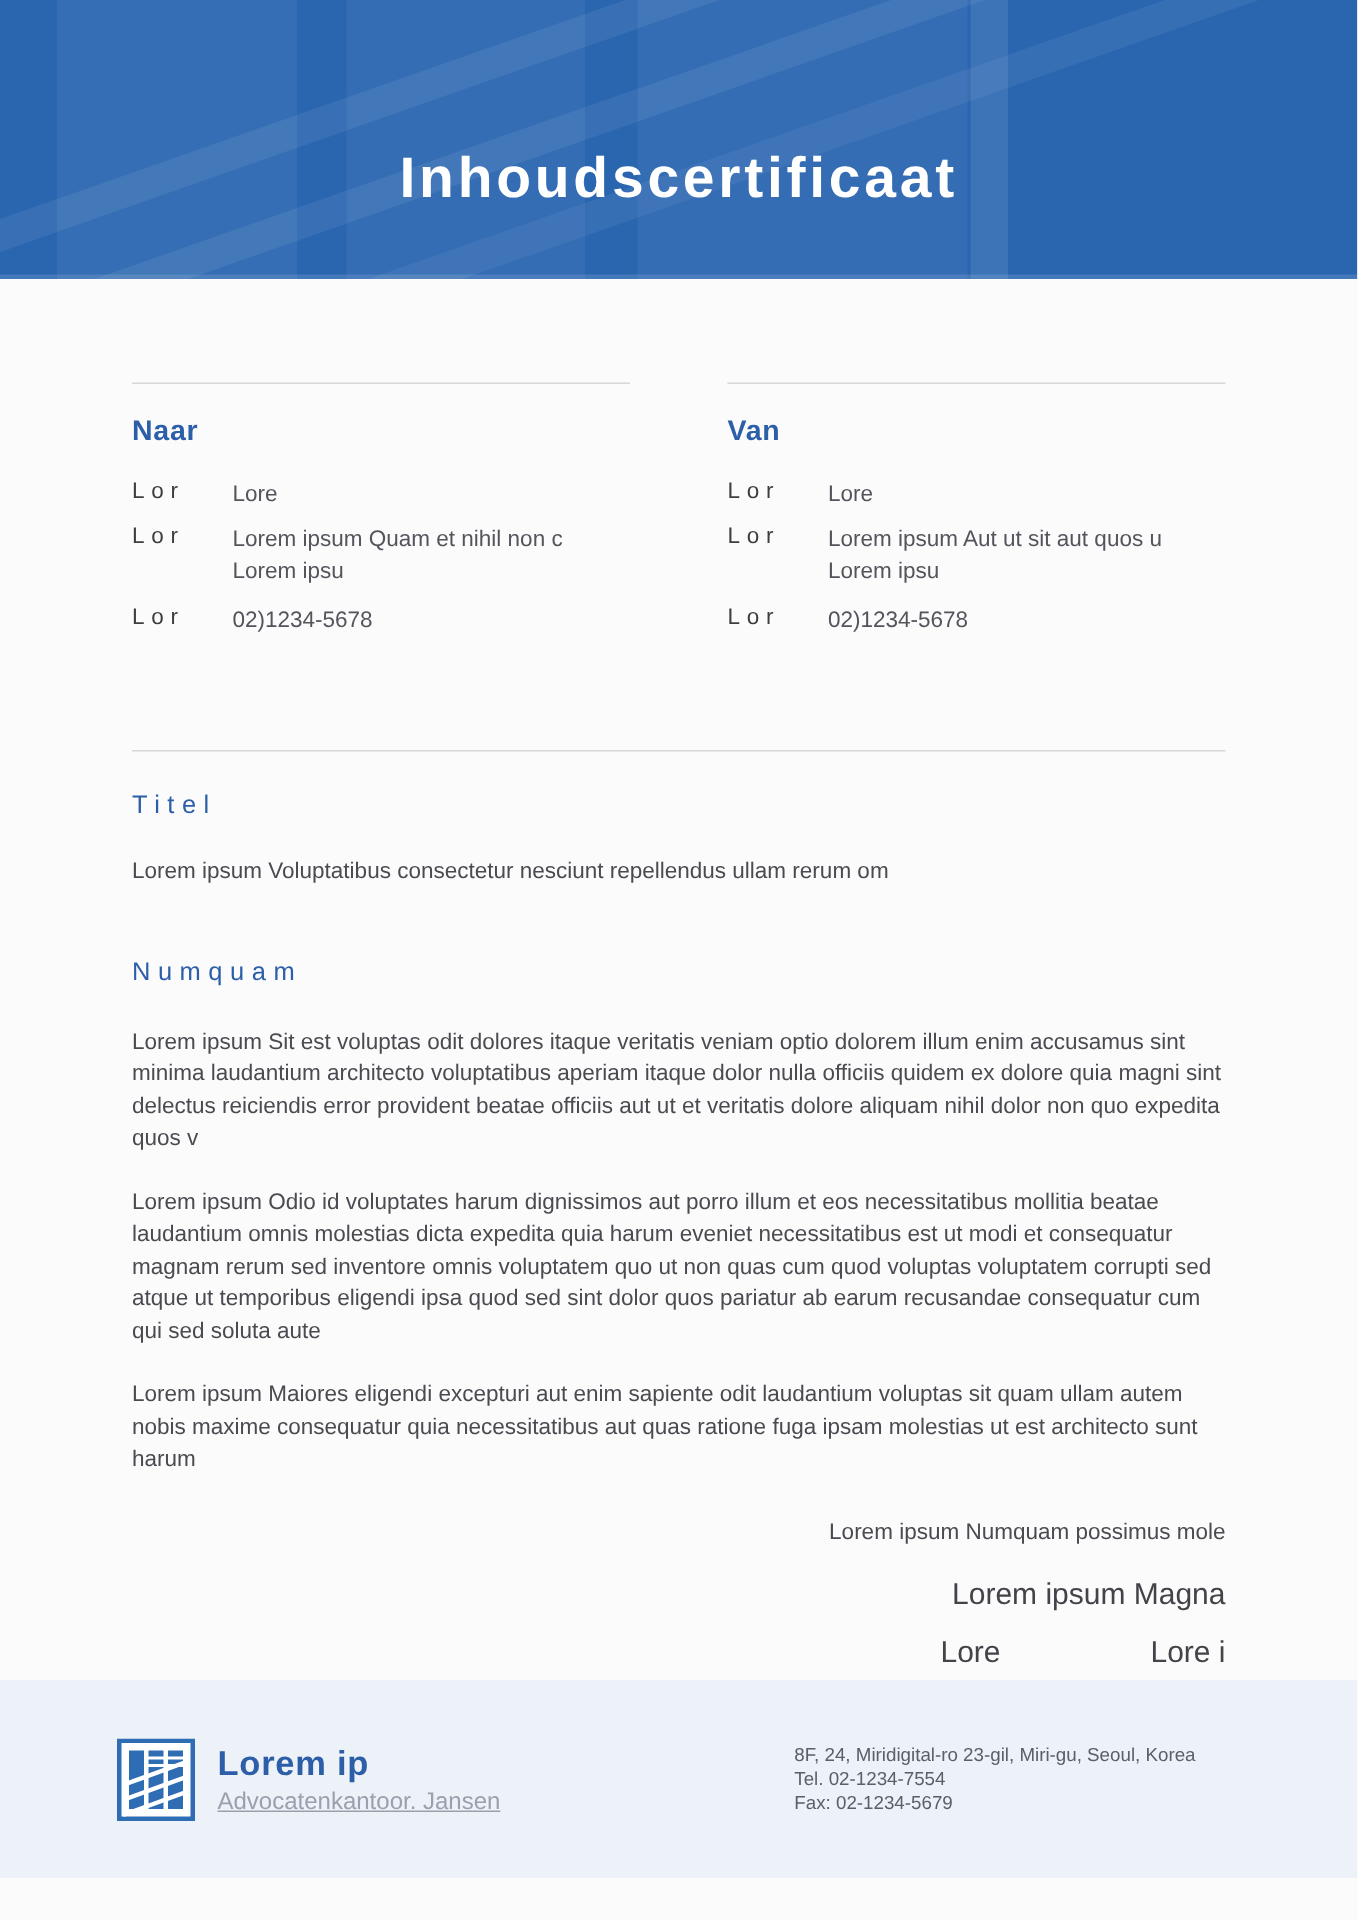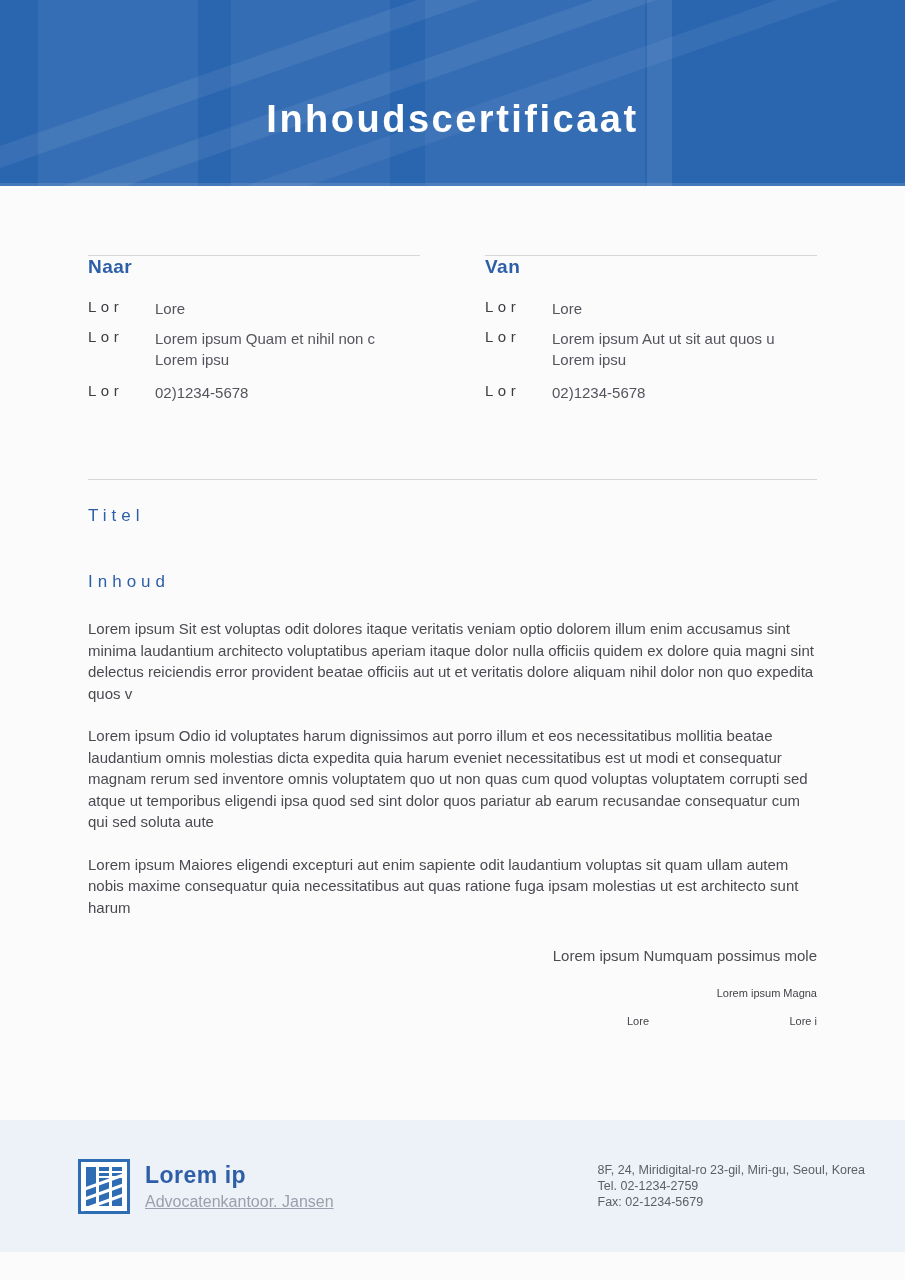--- a/index.html
+++ b/index.html
@@ -28,48 +28,48 @@
   .banner h1{
     position:absolute;top:98px;left:0;width:100%;margin:0;
     text-align:center;color:#ffffff;
     font-size:38px;font-weight:700;letter-spacing:2.5px;
   }
 
   
   .content{padding:0 88px;}
 
   .parties{margin-top:69px;display:grid;grid-template-columns:1fr 1fr;column-gap:65px;}
-  .party{border-top:1px solid var(--divider);}
+  .party{border-top:1px solid var(--divider);padding-top:21px;}
   .party h2{margin:0 0 20px;font-size:19px;font-weight:700;color:var(--accent);letter-spacing:.5px;}
   .row{display:flex;margin-bottom:9px;font-size:15px;}
   .row:last-child{margin-top:12px;}
   .row-label{flex:none;width:67px;letter-spacing:4.5px;color:var(--label-text);}
   .row-value{color:var(--value-text);line-height:21px;white-space:pre-line;}
 
   .rule{border-top:1px solid var(--divider);margin-top:67px;}
   h2.spaced{font-size:17px;font-weight:400;letter-spacing:5px;color:var(--accent);}
   .section-titel h2{margin:26px 0 0;}
   .section-titel p{margin:23px 0 0;}
   p{font-size:15px;line-height:21.5px;color:var(--body-text);}
 
   .section-inhoud{margin-top:46px;}
   .section-inhoud h2{margin:0 0 26px;}
   .section-inhoud p{margin:0 0 21px;}
   .section-inhoud p.closing{margin:27px 0 0;text-align:right;}
 
-  .signature{width:190px;margin:20px 0 0 auto;font-size:11px;color:#434349;}
+  .signature{width:190px;margin:20px 0 0 auto;font-size:20px;color:#434349;}
   .sig-line1{text-align:right;}
   .sig-line2{display:flex;justify-content:space-between;margin-top:16px;}
 
   
   .footer{
     position:absolute;left:0;right:0;bottom:0;height:132px;
     background:var(--footer-bg);
     display:flex;align-items:center;
-    padding:0 40px 0 78px;
+    padding:0 108px 0 78px;
   }
   .logo{flex:none;line-height:0;}
   .brand{margin-left:15px;}
   .brand-name{font-size:23px;font-weight:700;color:var(--accent);letter-spacing:.5px;}
   .brand-sub{font-size:16px;color:#9aa1ac;margin-top:4px;text-decoration:underline;}
   .contact{margin-left:auto;font-size:12.5px;color:#5a6069;line-height:16px;}
 </style>
 </head>
 <body>
 
@@ -127,24 +127,25 @@
           <span class="row-label">Lor</span>
           <span class="row-value">02)1234-5678</span>
         </div>
       </div>
 
     </section>
 
     <section class="section-titel">
       <div class="rule"></div>
       <h2 class="spaced">Titel</h2>
+      <p>Lorem ipsum Voluptatibus consectetur nesciunt repellendus ullam rerum om</p>
     </section>
 
     <section class="section-inhoud">
-      <h2 class="spaced">Inhoud</h2>
+      <h2 class="spaced">Numquam</h2>
       <p>Lorem ipsum Sit est voluptas odit dolores itaque veritatis veniam optio dolorem illum enim accusamus sint minima laudantium architecto voluptatibus aperiam itaque dolor nulla officiis quidem ex dolore quia magni sint delectus reiciendis error provident beatae officiis aut ut et veritatis dolore aliquam nihil dolor non quo expedita quos v</p>
       <p>Lorem ipsum Odio id voluptates harum dignissimos aut porro illum et eos necessitatibus mollitia beatae laudantium omnis molestias dicta expedita quia harum eveniet necessitatibus est ut modi et consequatur magnam rerum sed inventore omnis voluptatem quo ut non quas cum quod voluptas voluptatem corrupti sed atque ut temporibus eligendi ipsa quod sed sint dolor quos pariatur ab earum recusandae consequatur cum qui sed soluta aute</p>
       <p>Lorem ipsum Maiores eligendi excepturi aut enim sapiente odit laudantium voluptas sit quam ullam autem nobis maxime consequatur quia necessitatibus aut quas ratione fuga ipsam molestias ut est architecto sunt harum</p>
       <p class="closing">Lorem ipsum Numquam possimus mole</p>
     </section>
 
     <div class="signature">
       <div class="sig-line1">Lorem ipsum Magna</div>
       <div class="sig-line2">
         <span>Lore</span>
@@ -173,18 +174,18 @@
           <line x1="4" y1="51" x2="48" y2="35"></line>
         </g>
       </svg>
     </div>
     <div class="brand">
       <div class="brand-name">Lorem ip</div>
       <div class="brand-sub">Advocatenkantoor. Jansen</div>
     </div>
     <div class="contact">
       <div>8F, 24, Miridigital-ro 23-gil, Miri-gu, Seoul, Korea</div>
-      <div>Tel. 02-1234-2759</div>
+      <div>Tel. 02-1234-7554</div>
       <div>Fax: 02-1234-5679</div>
     </div>
   </footer>
 
 </div>
 
 </body></html>

